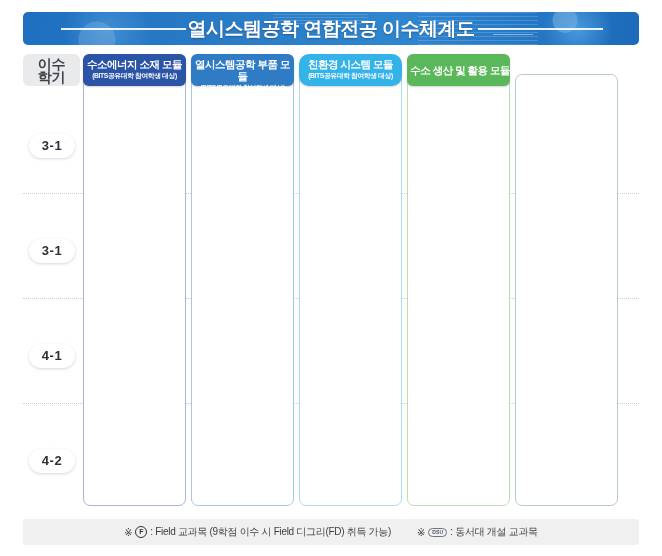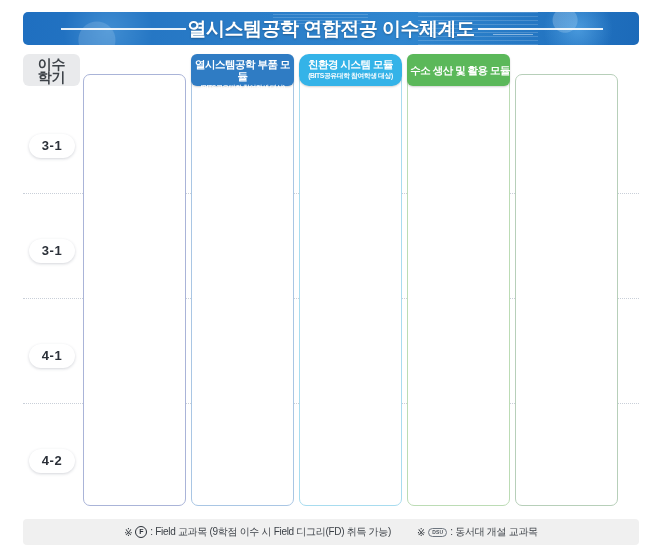--- a/index.html
+++ b/index.html
@@ -141,20 +141,24 @@
         <div class="sempill" style="top: 80px;">3-1</div>
         <div class="sempill" style="top: 185px;">3-1</div>
         <div class="sempill" style="top: 290px;">4-1</div>
         <div class="sempill" style="top: 395px;">4-2</div>
       </div>
       <div class="divider" style="top: 139px;"></div>
       <div class="divider" style="top: 244px;"></div>
       <div class="divider" style="top: 349px;"></div>
       <div class="modcol" style="left: 60px;">
         <div class="modbody" style="border: 1px solid rgb(170, 180, 216);"></div>
+        <div class="modhead" style="background: rgb(43, 84, 166);">
+          <span class="t1">수소에너지 소재 모듈</span>
+          <span class="t2">(BITS공유대학 참여학생 대상)</span>
+        </div>
         <div class="cell" style="top: 46px; height: 105px;">
           <div class="inner">
             <span class="fl">수소산업활용금속소재</span>
           </div>
         </div>
         <div class="cell" style="top: 151px; height: 105px;">
           <div class="inner">
             <span class="fl">촉매와수소생산기술,</span>
             <span class="fl">기계적성질및수소취성</span>
           </div>

